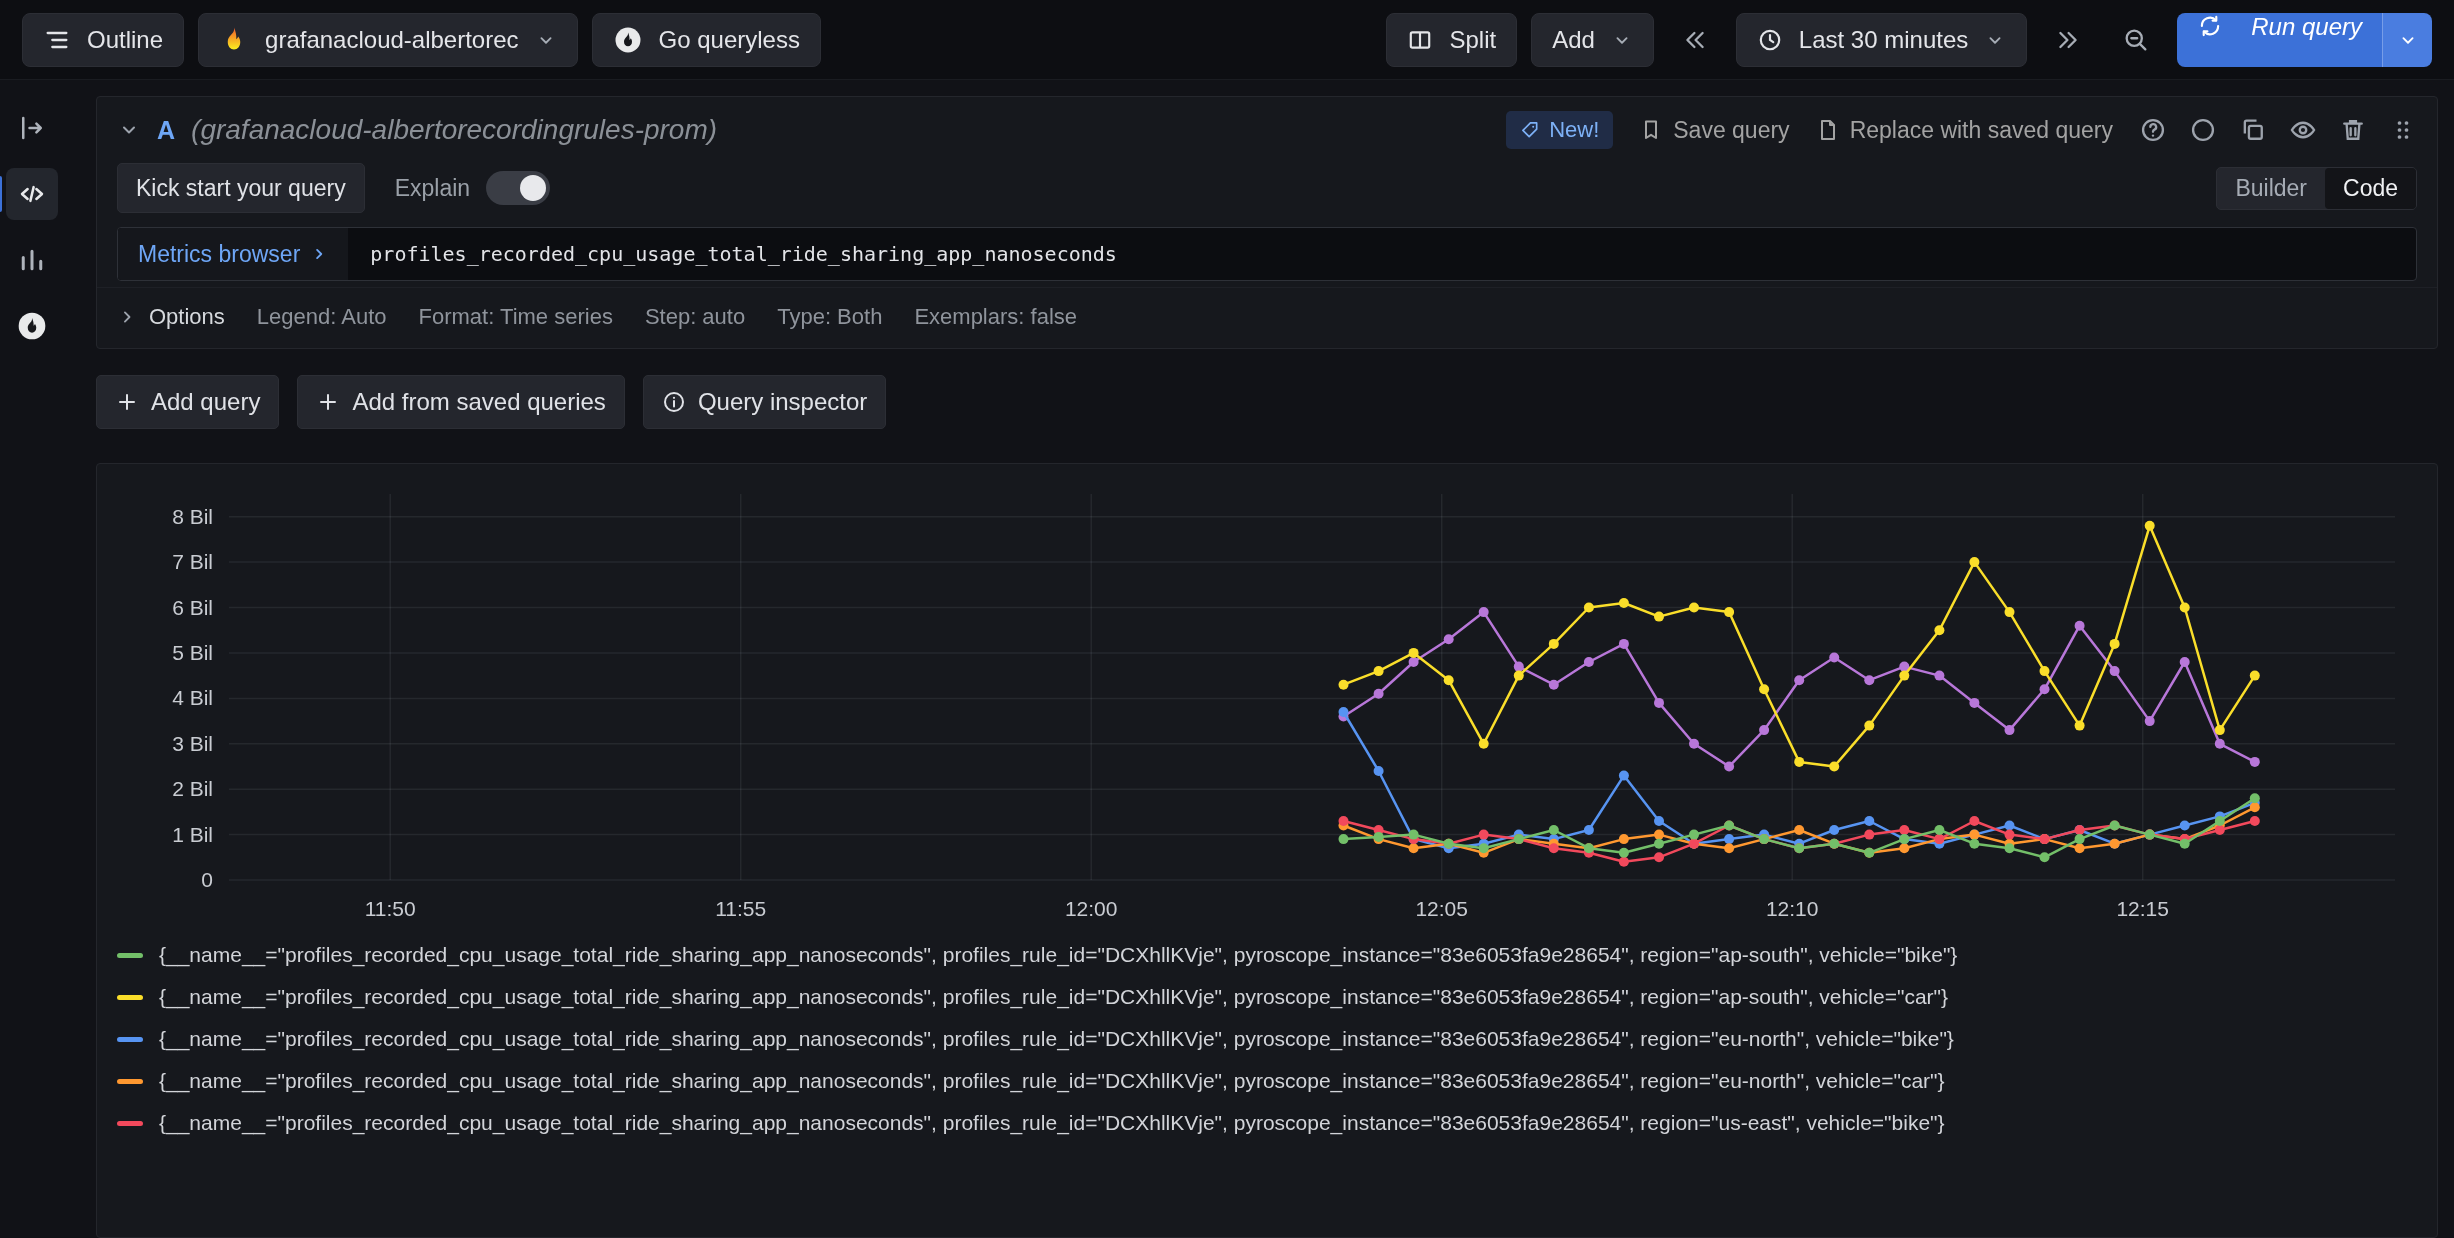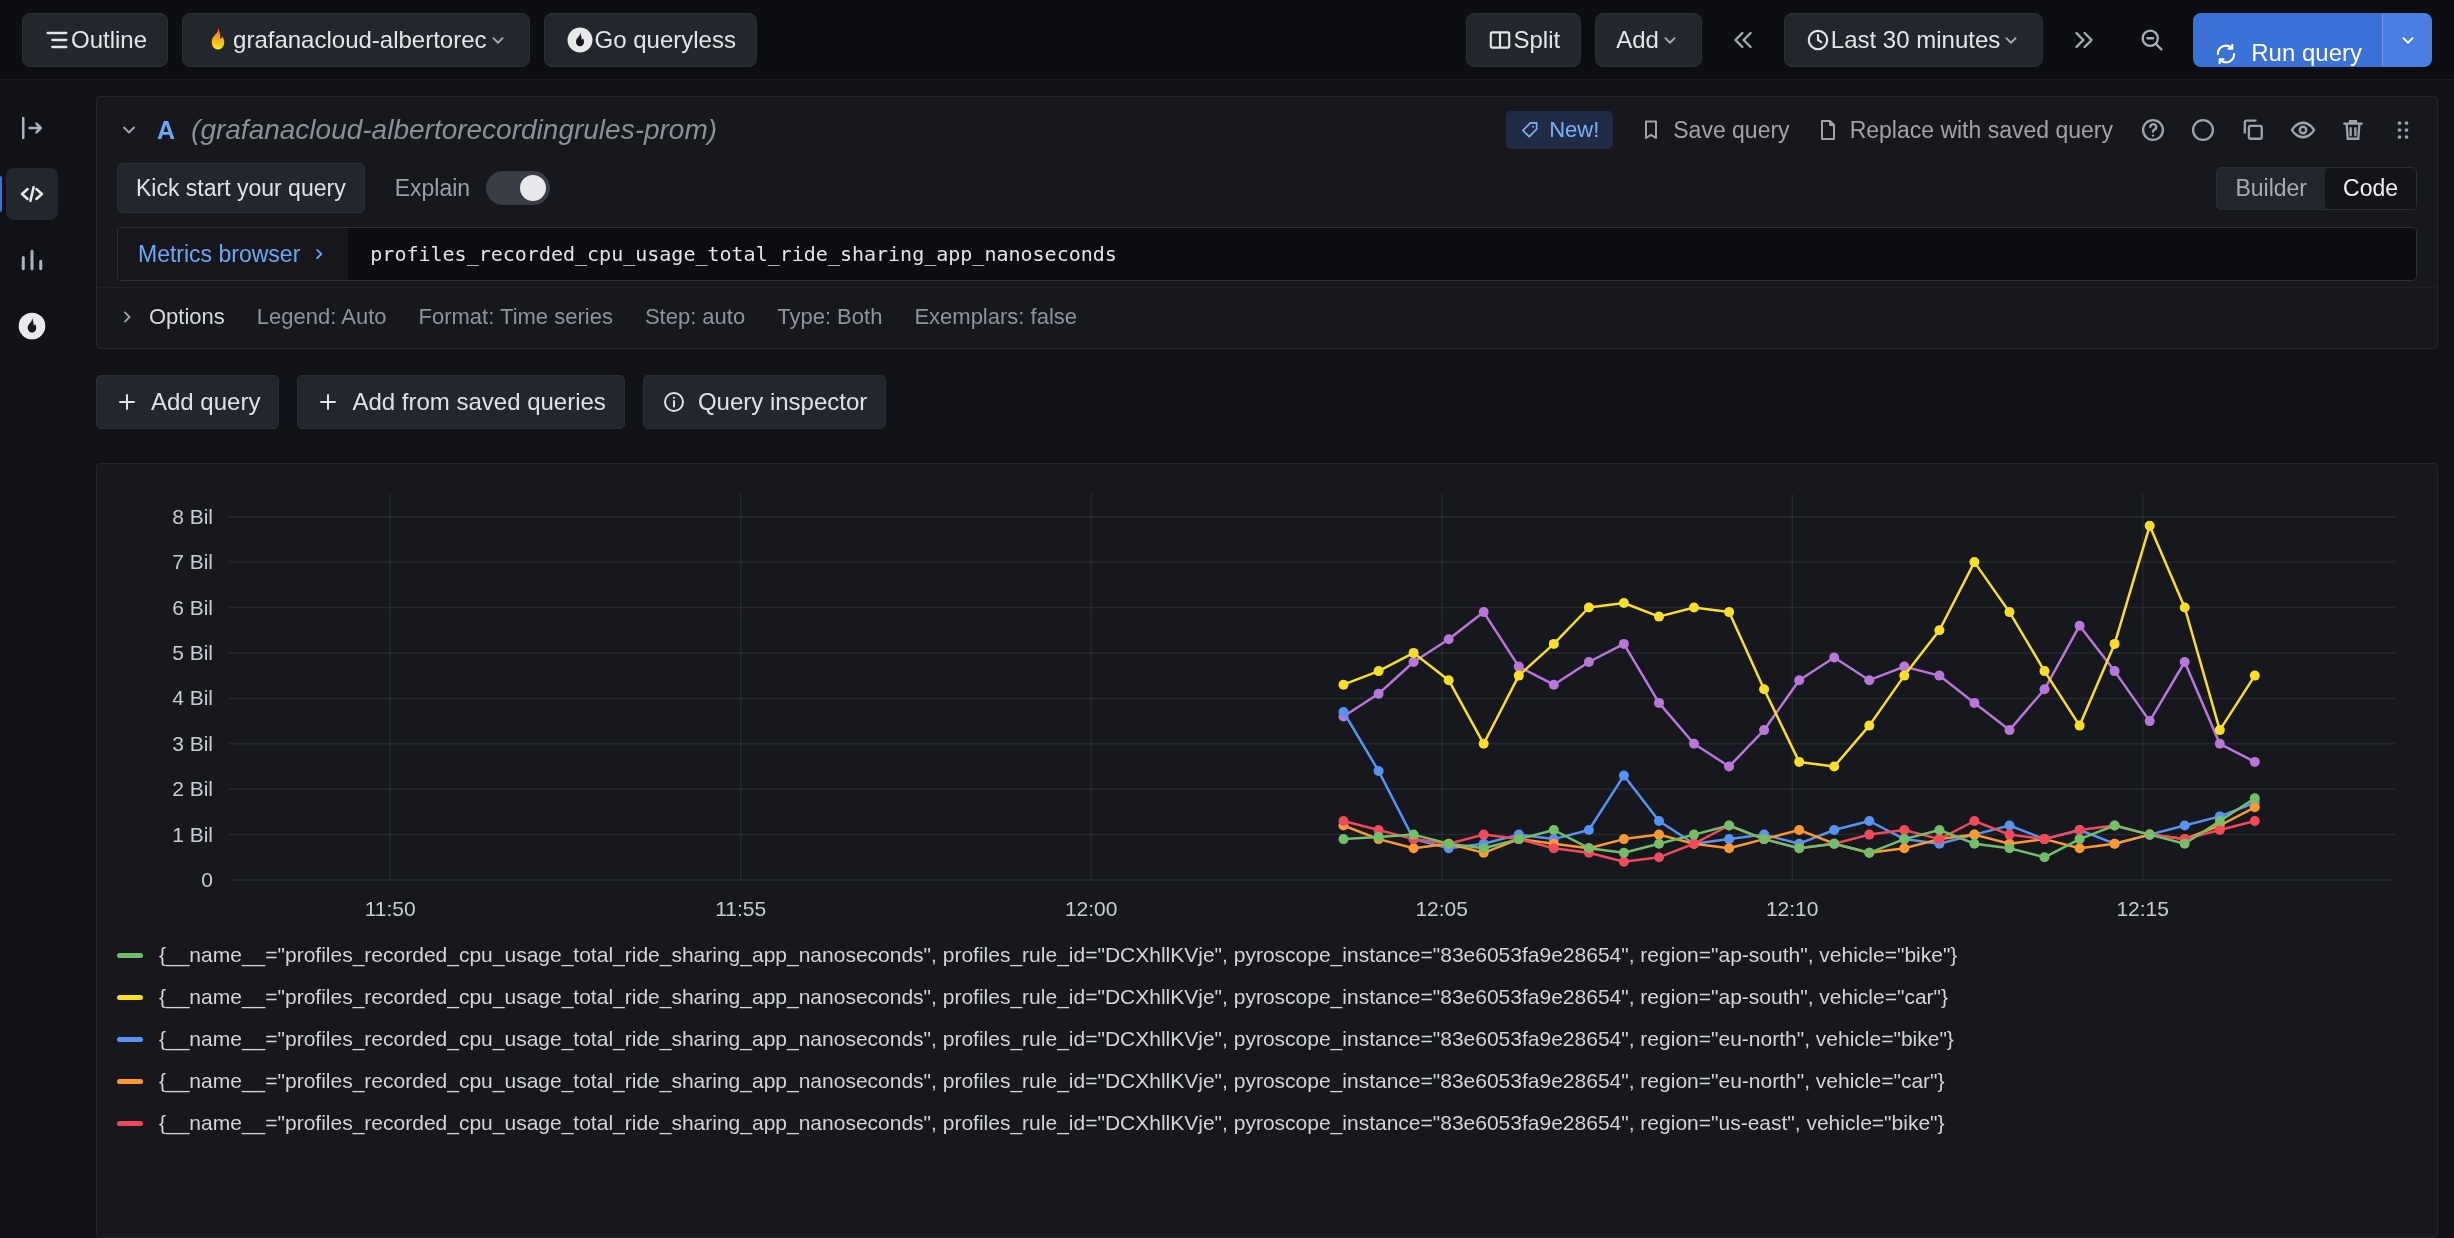--- a/index.html
+++ b/index.html
@@ -10,33 +10,33 @@
   }
   .icon { display:inline-flex; flex:none; align-items:center; justify-content:center; }
   .icon svg { display:block; }
 
   
   .topbar {
     height:80px; background:#0d0e12; display:flex; align-items:center;
     padding:0 22px; gap:14px; border-bottom:1px solid #1a1c21;
   }
   .tb-btn {
-    height:54px; display:flex; align-items:center; gap:0;
+    height:54px; display:flex; align-items:center; gap:16px;
     background:#24262d; border:1px solid #2c2e35; border-radius:8px;
     padding:0 20px; color:#e4e5e9; font-weight:500; cursor:pointer; white-space:nowrap;
   }
   .tb-iconbtn {
     width:54px; height:54px; display:flex; align-items:center; justify-content:center;
     color:#a7adb6; cursor:pointer; border-radius:8px;
   }
   .tb-spacer { flex:1; }
   .run-btn { display:flex; border-radius:8px; overflow:hidden; cursor:pointer; }
   .run-main {
-    height:54px; display:flex; align-items:flex-end; gap:12px; padding:0 20px;
-    background:#3c71d8; color:#fff; font-weight:500;
+    height:54px; display:flex; align-items:flex-start; gap:28px; padding:0 20px;
+    background:#3c71d8; color:#fff; font-weight:500;font-style:italic;
   }
   .run-caret {
     width:50px; height:54px; display:flex; align-items:center; justify-content:center;
     background:#4a7de0; color:#fff; border-left:1px solid rgba(255,255,255,.25);
   }
 
   
   .shell { display:flex; height:1158px; }
   .sidebar {
     width:64px; padding:22px 0 0 0; display:flex; flex-direction:column;

